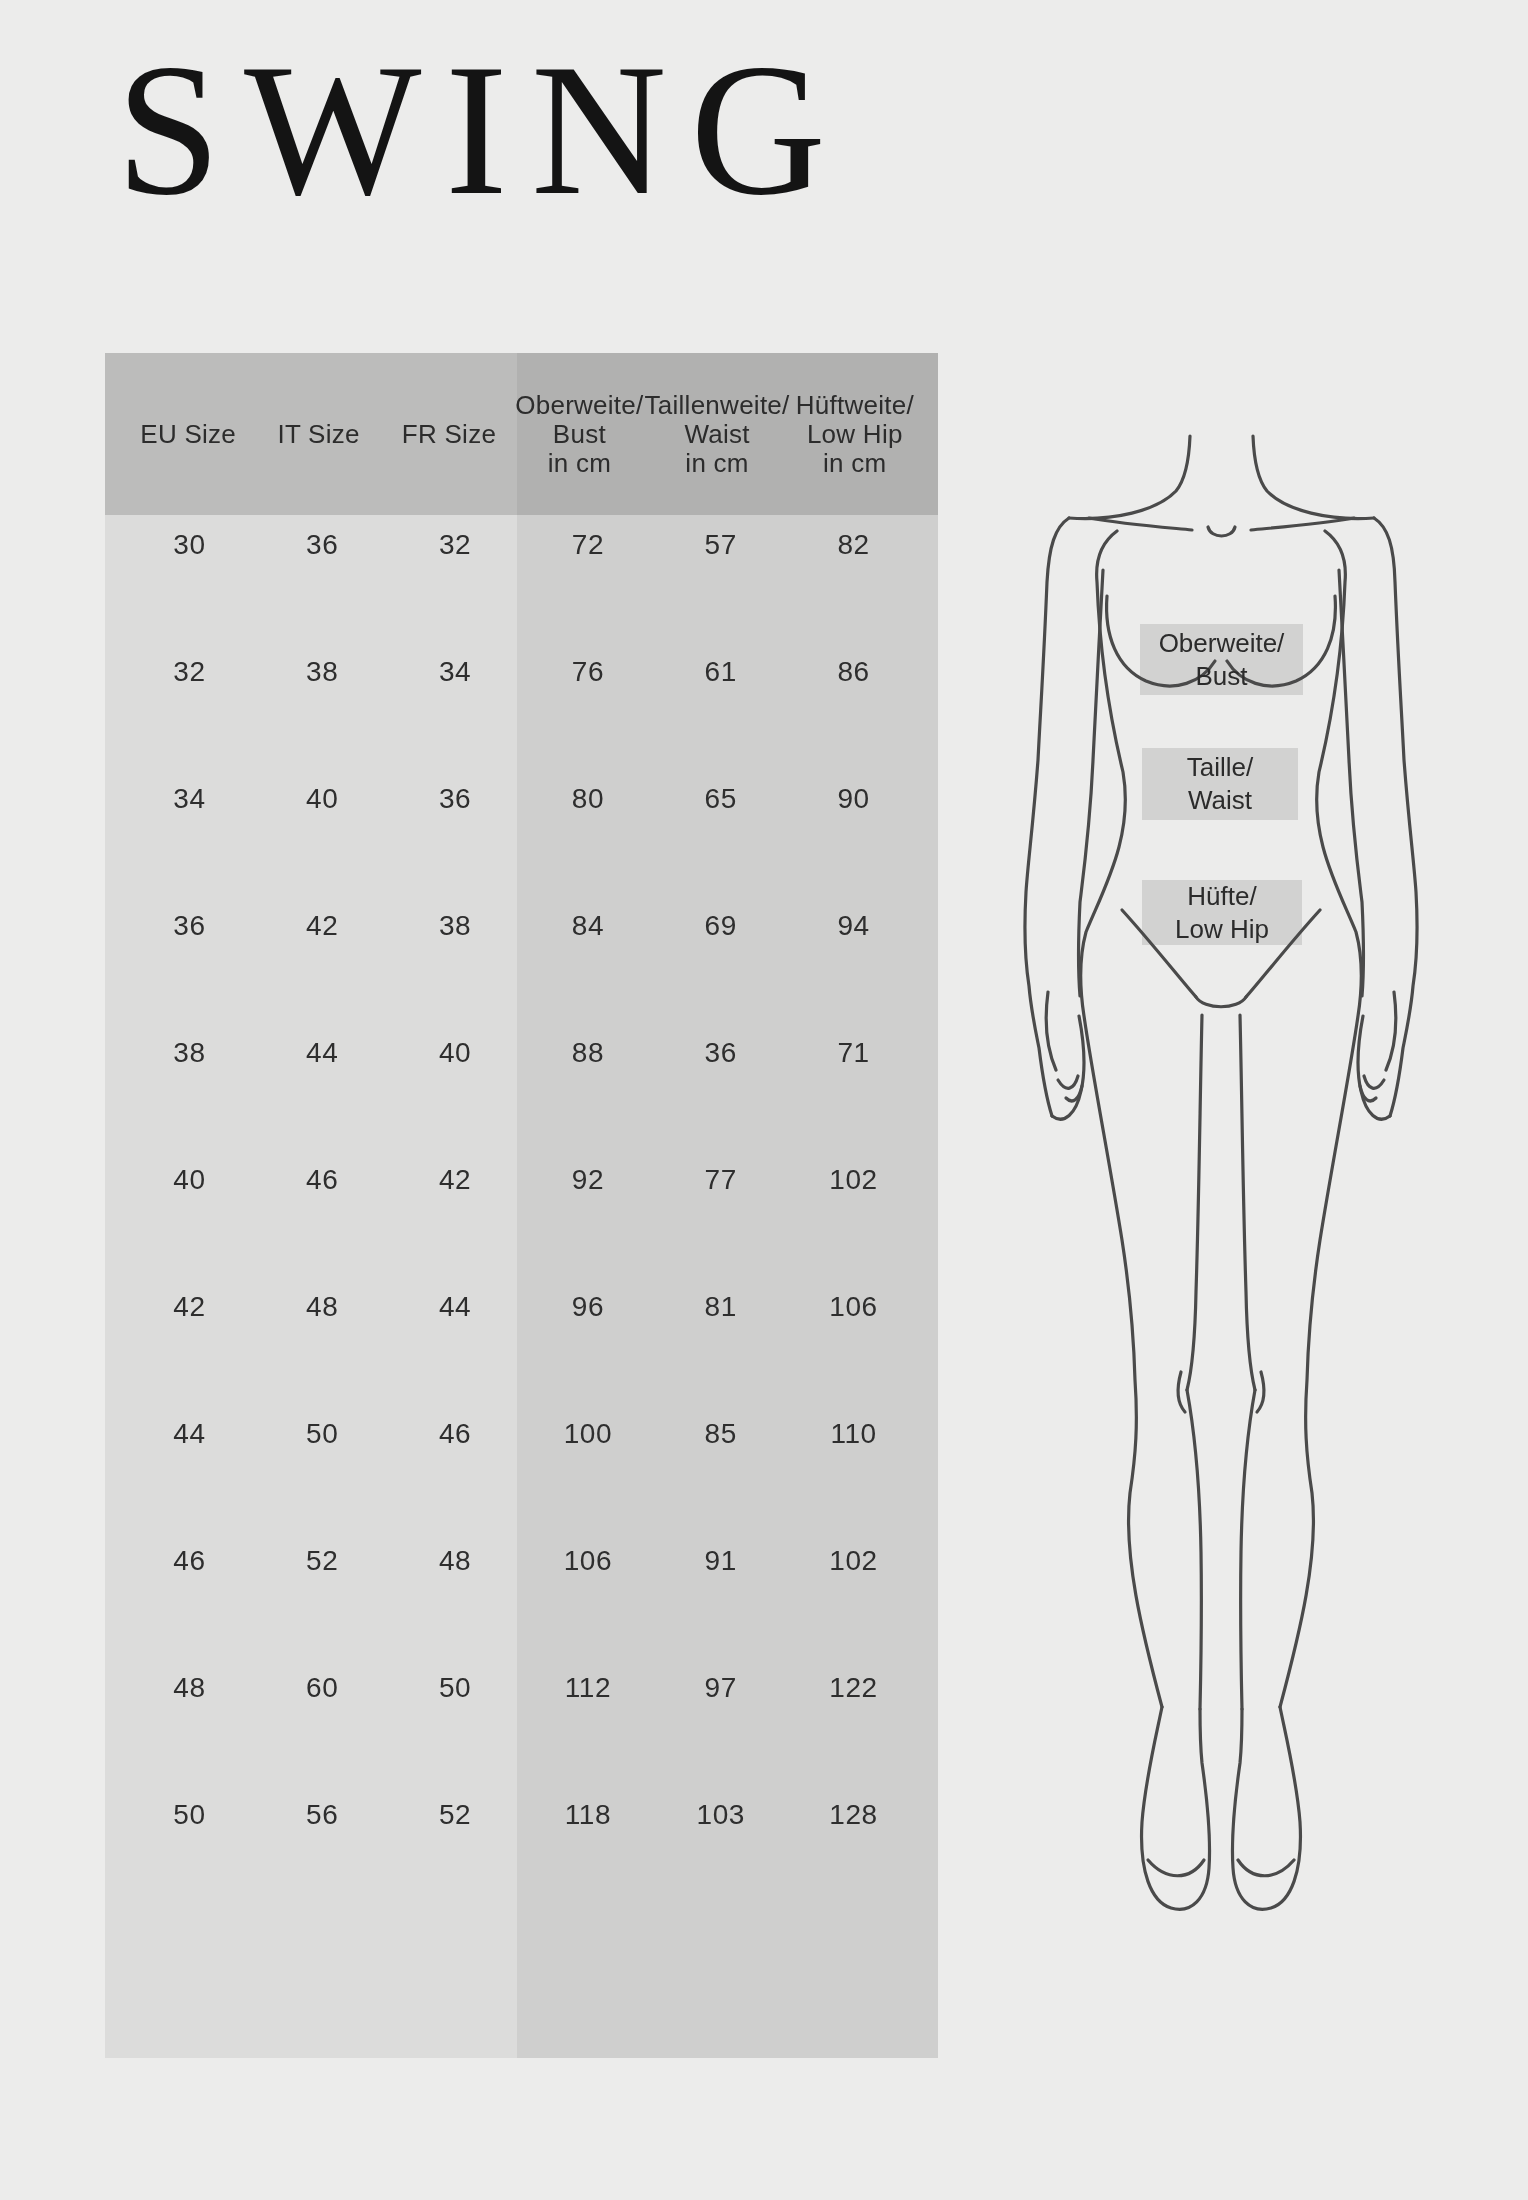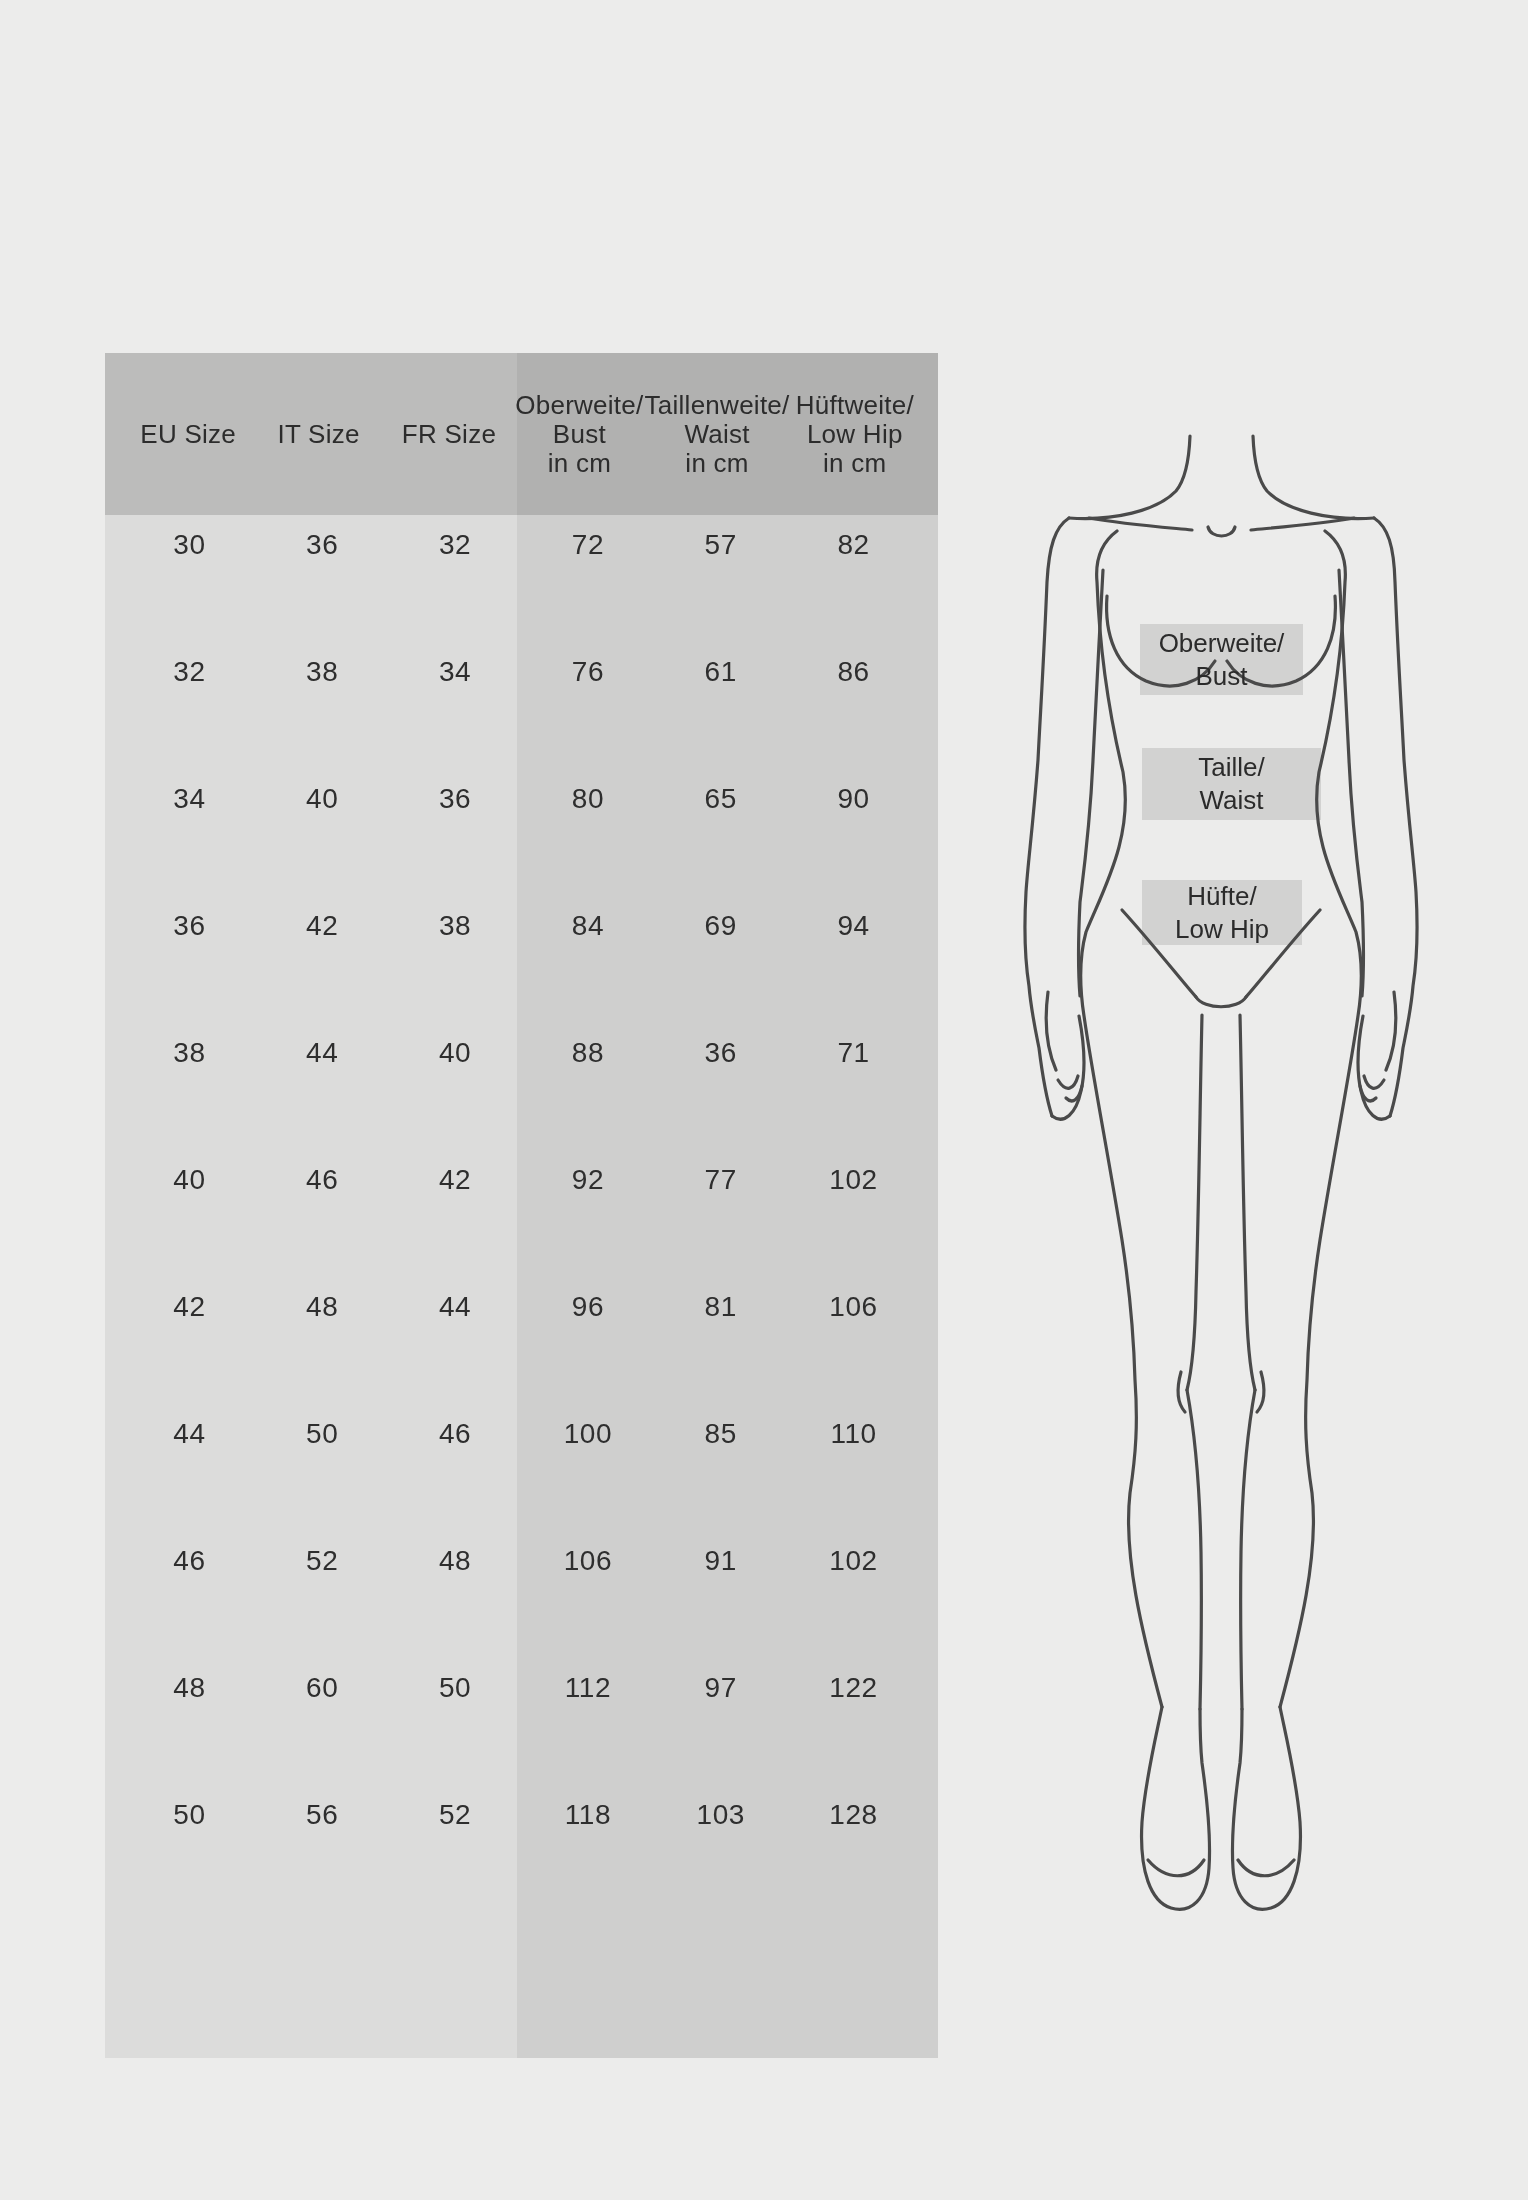--- a/index.html
+++ b/index.html
@@ -21,28 +21,29 @@
   .t-row{height:127px;display:flex;}
   .td{flex:1;text-align:center;font-size:28px;color:#2e2e2e;letter-spacing:.02em}
 
   
   .figure-svg{position:absolute;left:985px;top:430px;z-index:2}
   .figure-svg path{fill:none;stroke:#4a4a4a;stroke-width:3.2;stroke-linecap:round;stroke-linejoin:round}
   .label-bg{position:absolute;background:#d2d2d1;z-index:1}
   .label-text{position:absolute;z-index:3;display:flex;flex-direction:column;justify-content:center;
               text-align:center;font-size:26px;line-height:33px;color:#2b2b2b}
   .pos-bust{left:1140px;top:624px;width:163px;height:71px}
-  .pos-waist{left:1142px;top:748px;width:179px;height:72px}
+  .pos-waist{left:1142px;top:748px;width:156px;height:72px}
   .pos-hip{left:1142px;top:880px;width:160px;height:65px}
 </style>
 </head>
 <body>
 
 <div class="sheet">
 
+  <div class="logo">SWING</div>
 
   <div class="size-table">
     <div class="thead">
       <div class="th">
         <span class="l"></span>
         <span class="l">EU Size</span>
         <span class="l"></span>
       </div>
       <div class="th">
         <span class="l"></span>

